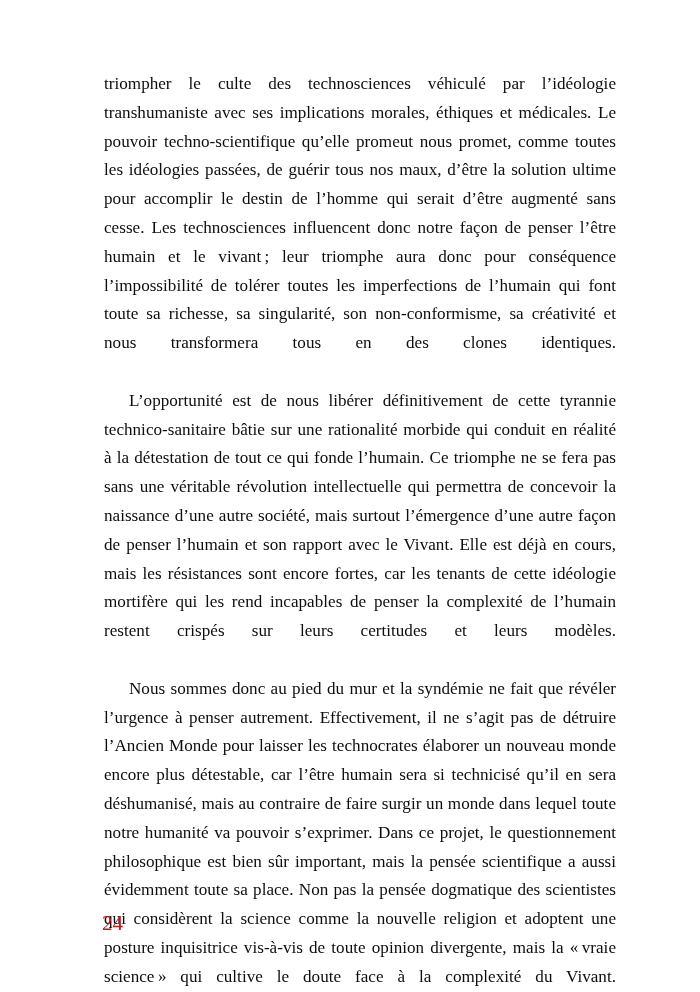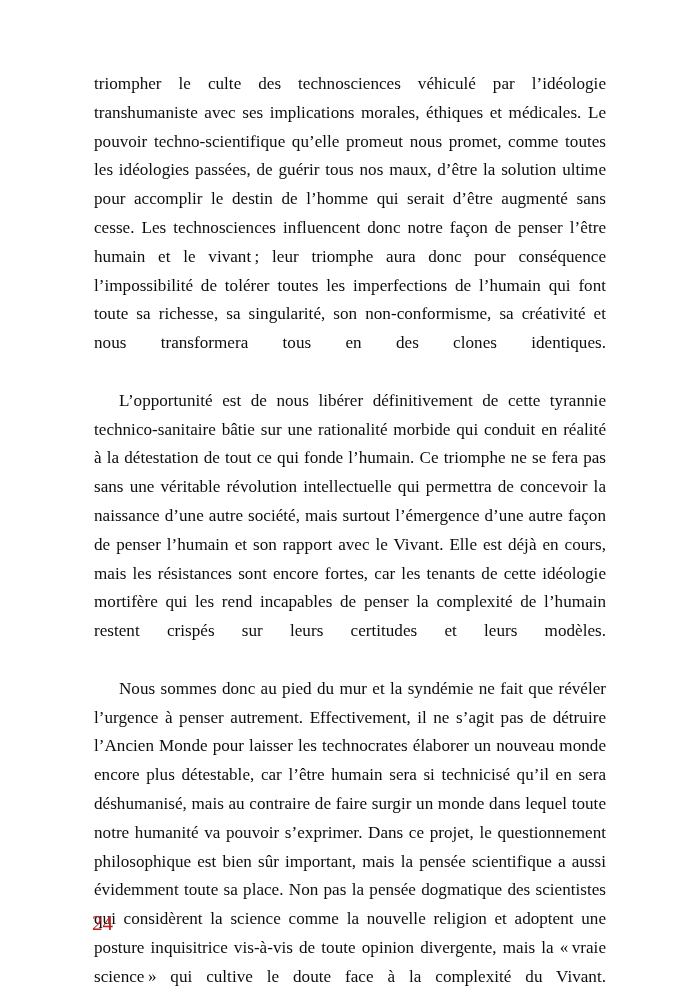--- a/index.html
+++ b/index.html
@@ -11,21 +11,21 @@
     height: 992px;
     background: #ffffff;
     font-family: "Liberation Serif", "DejaVu Serif", serif;
     color: #0d0d0d;
     overflow: hidden;
     position: relative;
   }
 
   .page {
     position: absolute;
-    left: 0;
+    left: 10px;
     top: 0;
     width: 636px;
     height: 992px;
     background: #ffffff;
     border-radius: 17px;
   }
 
   .text-block {
     position: absolute;
     left: 94px;

